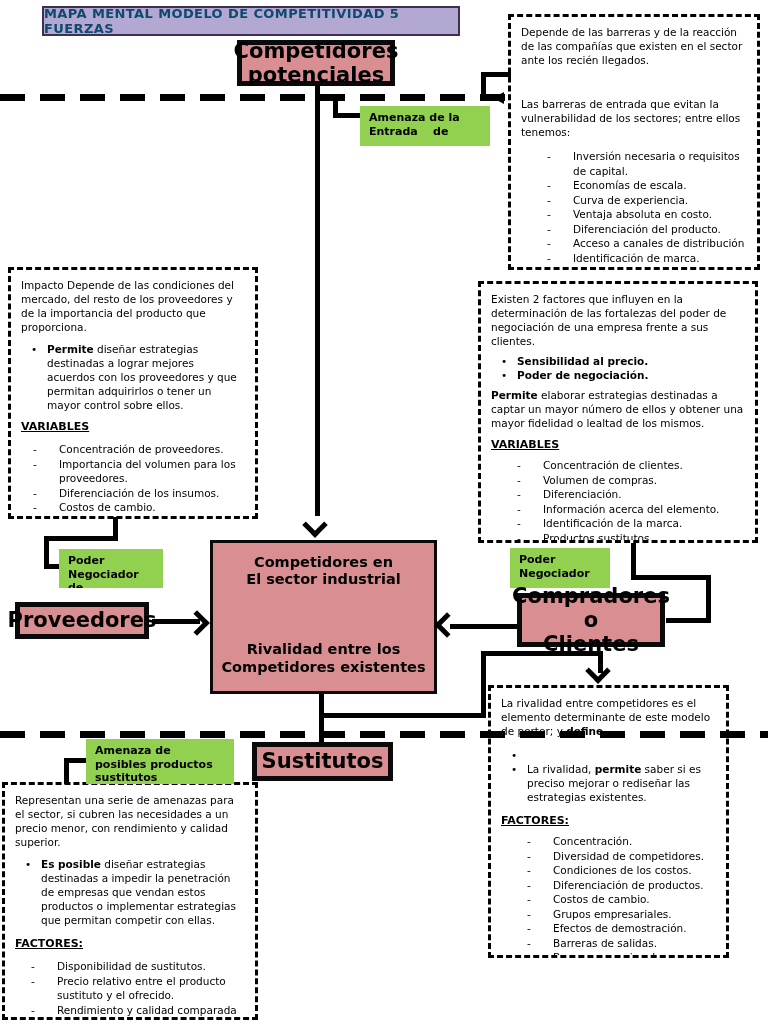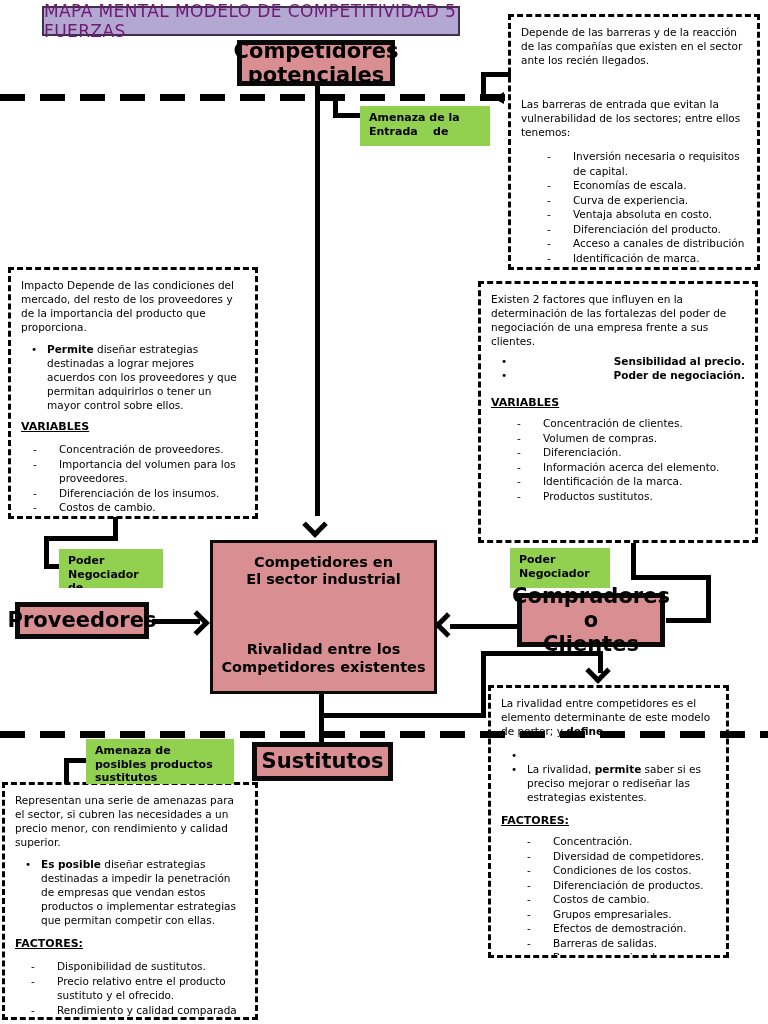--- a/index.html
+++ b/index.html
@@ -11,40 +11,40 @@
             background:repeating-linear-gradient(90deg,#000 0 25px,transparent 25px 40px);}
   .chev{position:absolute;width:13px;height:13px;border-top:5px solid #000;border-right:5px solid #000;z-index:4;}
   .chev.down{transform:rotate(135deg);}
   .chev.right{transform:rotate(45deg);}
   .chev.left{transform:rotate(-135deg);}
   .tri-left{position:absolute;width:0;height:0;border-top:6px solid transparent;
             border-bottom:6px solid transparent;border-right:11px solid #000;z-index:4;}
   
   .titlebox{position:absolute;left:42px;top:6px;width:414px;height:26px;background:#b3a8d2;
             border:2px solid #3f3050;display:flex;align-items:center;justify-content:center;
-            font-size:17px;letter-spacing:.4px;color:#701a75;z-index:4;}
+            font-size:13px;letter-spacing:.4px;color:#0c4a6e;z-index:4;font-weight:bold;}
   .node{position:absolute;background:#d98e92;border:5px solid #0a0a0a;display:flex;
         align-items:center;justify-content:center;text-align:center;font-weight:bold;
         font-size:21px;line-height:1.15;white-space:pre-line;z-index:4;}
   .bignode{position:absolute;background:#d98e92;border:3px solid #0a0a0a;display:flex;
         flex-direction:column;justify-content:space-between;text-align:center;font-weight:bold;
         font-size:14.5px;line-height:1.2;white-space:pre-line;z-index:4;padding:11px 4px 15px 4px;box-sizing:border-box;}
   .green{position:absolute;background:#92d050;font-weight:bold;font-size:11px;line-height:13.5px;
          padding:5px 8px 16px 9px;white-space:pre-line;overflow:hidden;box-sizing:border-box;z-index:4;}
   .dbox{position:absolute;border:3px dashed #000;background:#fff;box-sizing:border-box;
         padding:8px 10px;font-size:10.5px;line-height:14px;overflow:hidden;z-index:2;}
   .dbox p{margin:0;}
   .heading{font-weight:bold;text-decoration:underline;font-size:11px;}
   .li{display:flex;line-height:14.5px;}
   .mk{flex:none;width:30px;padding-left:4px;box-sizing:border-box;}
   .tx{flex:1;}
   .hlist{padding-left:22px;}
   .brow{display:flex;line-height:14px;}
   .brow .mk{width:26px;padding-left:10px;}
-  .b{font-weight:bold;text-align:right;}
+  .b{font-weight:bold;}
   .gap6{height:6px;}.gap8{height:8px;}.gap10{height:10px;}.gap30{height:30px;}
 </style>
 </head>
 <body>
 
 <div class="page">
 
   <div class="titlebox">MAPA MENTAL MODELO DE COMPETITIVIDAD 5 FUERZAS</div>
 
   <div class="dashline" style="left:0;top:94px;width:508px;"></div>
@@ -165,20 +165,21 @@
     <div class="gap6"></div>
     <div class="brow">
       <span class="mk">•</span>
       <span class="tx b">Sensibilidad al precio.</span>
     </div>
     <div class="brow">
       <span class="mk">•</span>
       <span class="tx b">Poder de negociación.</span>
     </div>
     <div class="gap6"></div>
+    <p><span class="b">Permite</span><span> elaborar estrategias destinadas a captar un mayor número de ellos y obtener una mayor fidelidad o lealtad de los mismos.</span></p>
     <div class="gap8"></div>
     <div class="heading">VARIABLES</div>
     <div class="gap6"></div>
     <div class="hlist">
         <div class="li">
           <span class="mk">-</span>
           <span class="tx">Concentración de clientes.</span>
         </div>
         <div class="li">
           <span class="mk">-</span>

